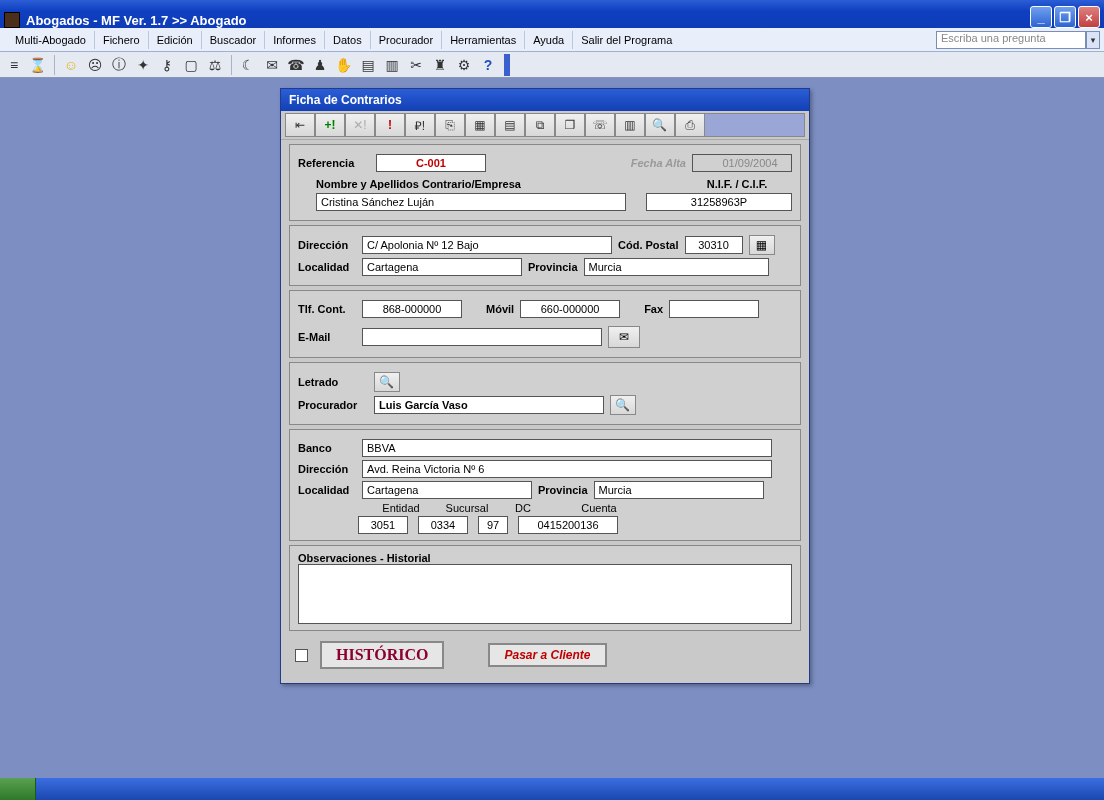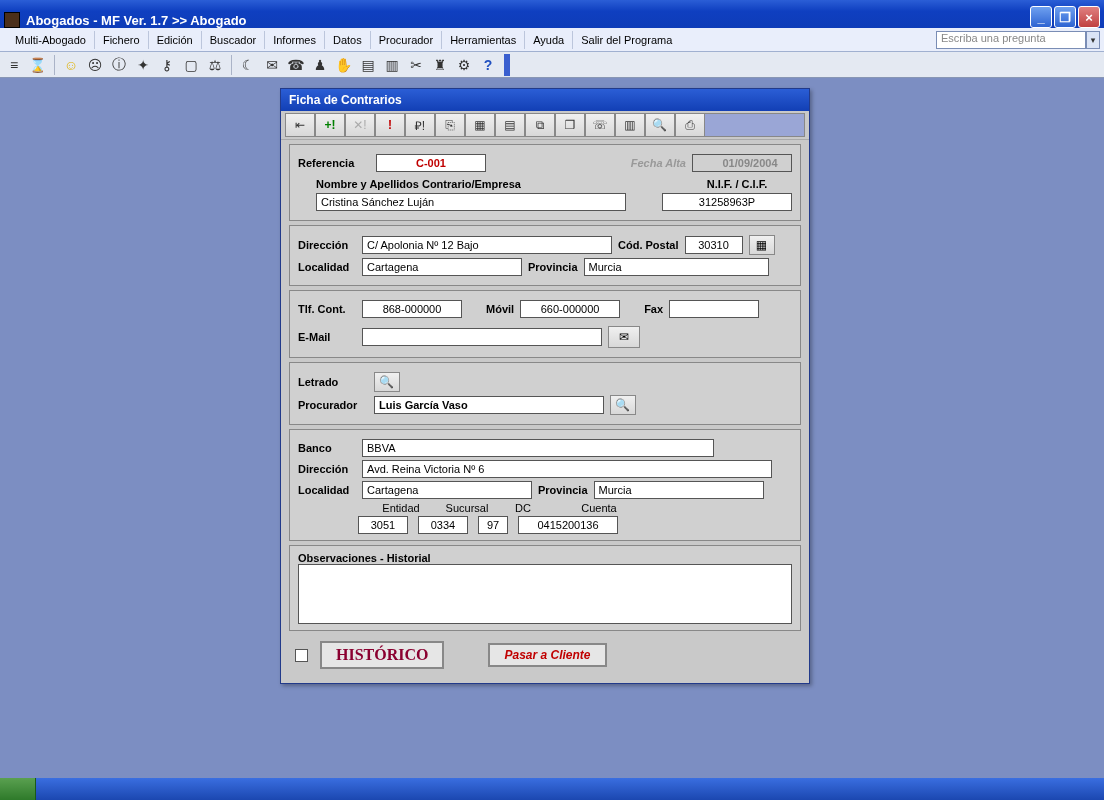--- a/index.html
+++ b/index.html
@@ -110,21 +110,21 @@
     background:#fff;
     border:1px solid #555;
     height:18px;
     padding:1px 4px;
     font-size:11px;
     display:flex;align-items:center;
   }
   .field.center{justify-content:center;}
   .field.dis{background:#d0d0d0;color:#888;}
   .field.red{color:#c00000;font-weight:bold;}
-  .field.gray{color:#888;font-weight:bold;padding-left:20px;}
+  .field.gray{color:#888;font-weight:normal;padding-left:20px;}
   .dlg-body{padding-bottom:4px;}
   .iconbtn{
     width:26px;height:20px;border:1px solid #888;background:linear-gradient(#f0f0f0,#d8d8d8);display:flex;align-items:center;justify-content:center;font-size:12px;
   }
   .ta {
     background:#fff;border:1px solid #555;width:100%;height:60px;
   }
   .footer-row{display:flex;align-items:center;gap:12px;padding:6px 14px 10px;}
   .chk{width:13px;height:13px;border:1px solid #555;background:#fff;}
   .bigbtn{
@@ -231,21 +231,21 @@
         <div class="row" style="margin-top:6px">
           <span style="width:12px"></span>
           <span class="lbl" style="width:280px">Nombre  y Apellidos Contrario/Empresa</span>
           <span style="flex:1"></span>
           <span class="lbl" style="width:110px;text-align:center">N.I.F. / C.I.F.</span>
         </div>
         <div class="row">
           <span style="width:12px"></span>
           <div class="field" style="width:310px;font-weight:normal">Cristina Sánchez Luján</div>
           <span style="flex:1"></span>
-          <div class="field center" style="width:130px">31258963P</div>
+          <div class="field center" style="width:146px">31258963P</div>
         </div>
       </div>
 
       <div class="panel">
         <div class="row">
           <span class="lbl" style="width:58px">Dirección</span>
           <div class="field" style="width:250px">C/ Apolonia Nº 12 Bajo</div>
           <span class="lbl">Cód. Postal</span>
           <div class="field center" style="width:58px">30310</div>
           <div class="iconbtn">▦</div>
@@ -284,21 +284,21 @@
         <div class="row">
           <span class="lbl" style="width:70px">Procurador</span>
           <div class="field" style="width:230px;font-weight:bold">Luis García Vaso</div>
           <div class="iconbtn">🔍</div>
         </div>
       </div>
 
       <div class="panel">
         <div class="row">
           <span class="lbl" style="width:58px">Banco</span>
-          <div class="field" style="width:352px">BBVA</div>
+          <div class="field" style="width:410px">BBVA</div>
         </div>
         <div class="row">
           <span class="lbl" style="width:58px">Dirección</span>
           <div class="field" style="width:410px">Avd. Reina Victoria Nº 6</div>
         </div>
         <div class="row">
           <span class="lbl" style="width:58px">Localidad</span>
           <div class="field" style="width:170px">Cartagena</div>
           <span class="lbl">Provincia</span>
           <div class="field" style="width:170px">Murcia</div>

